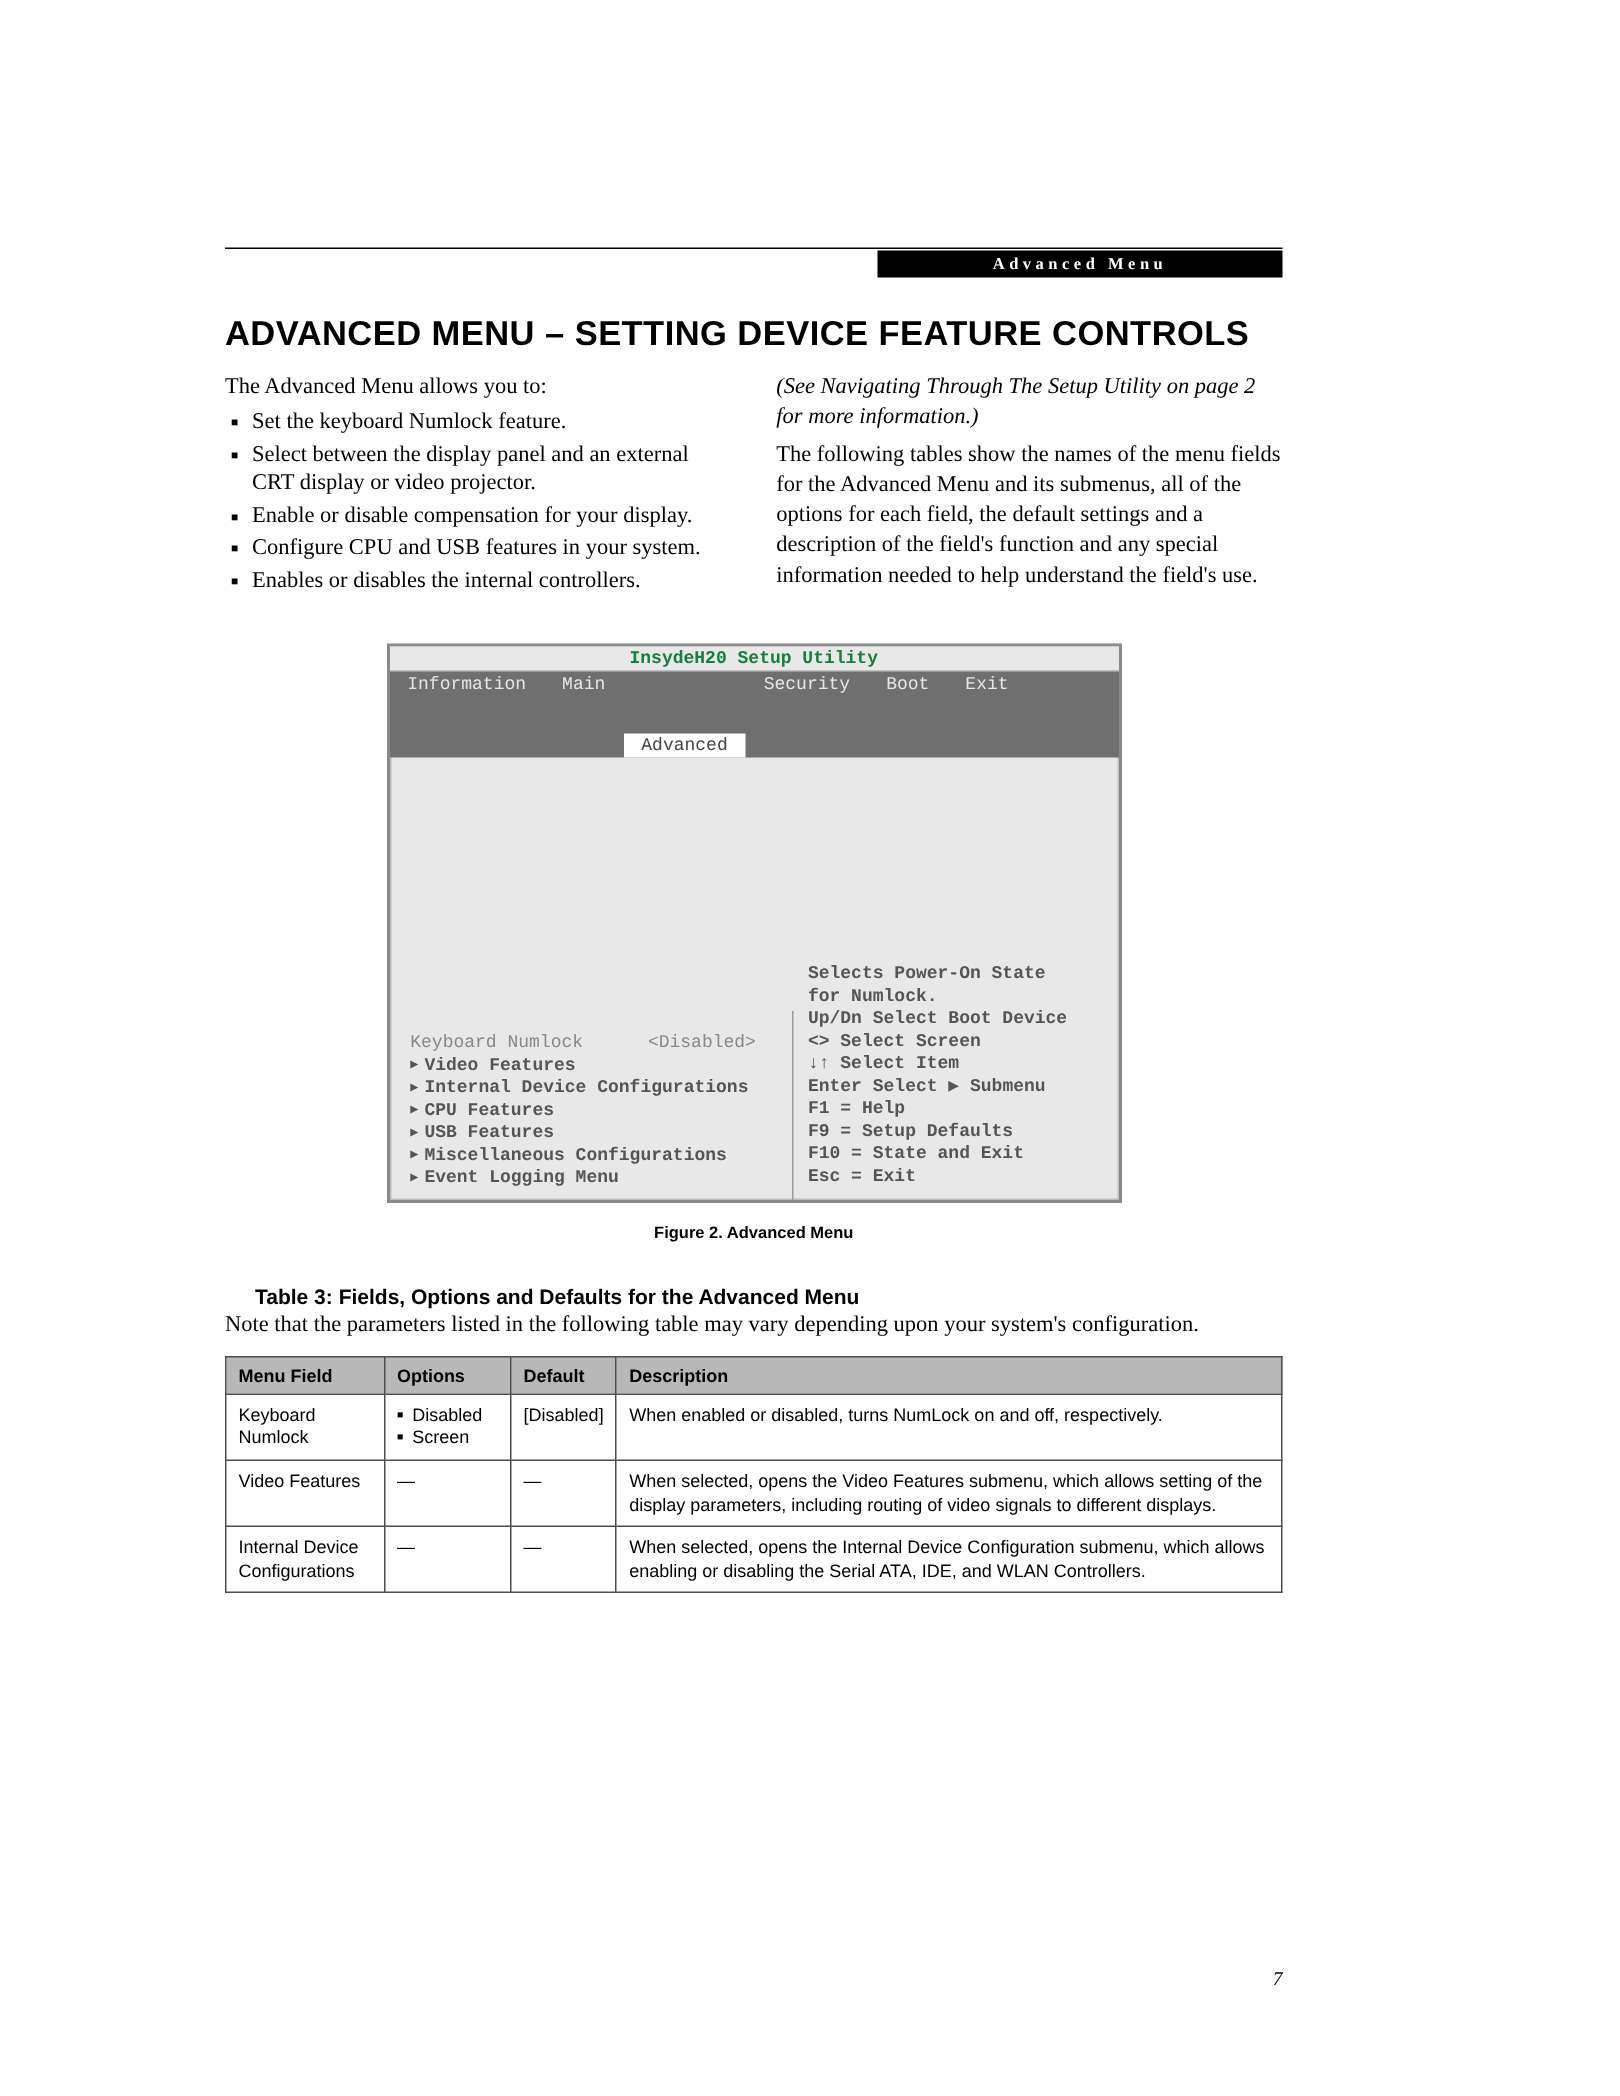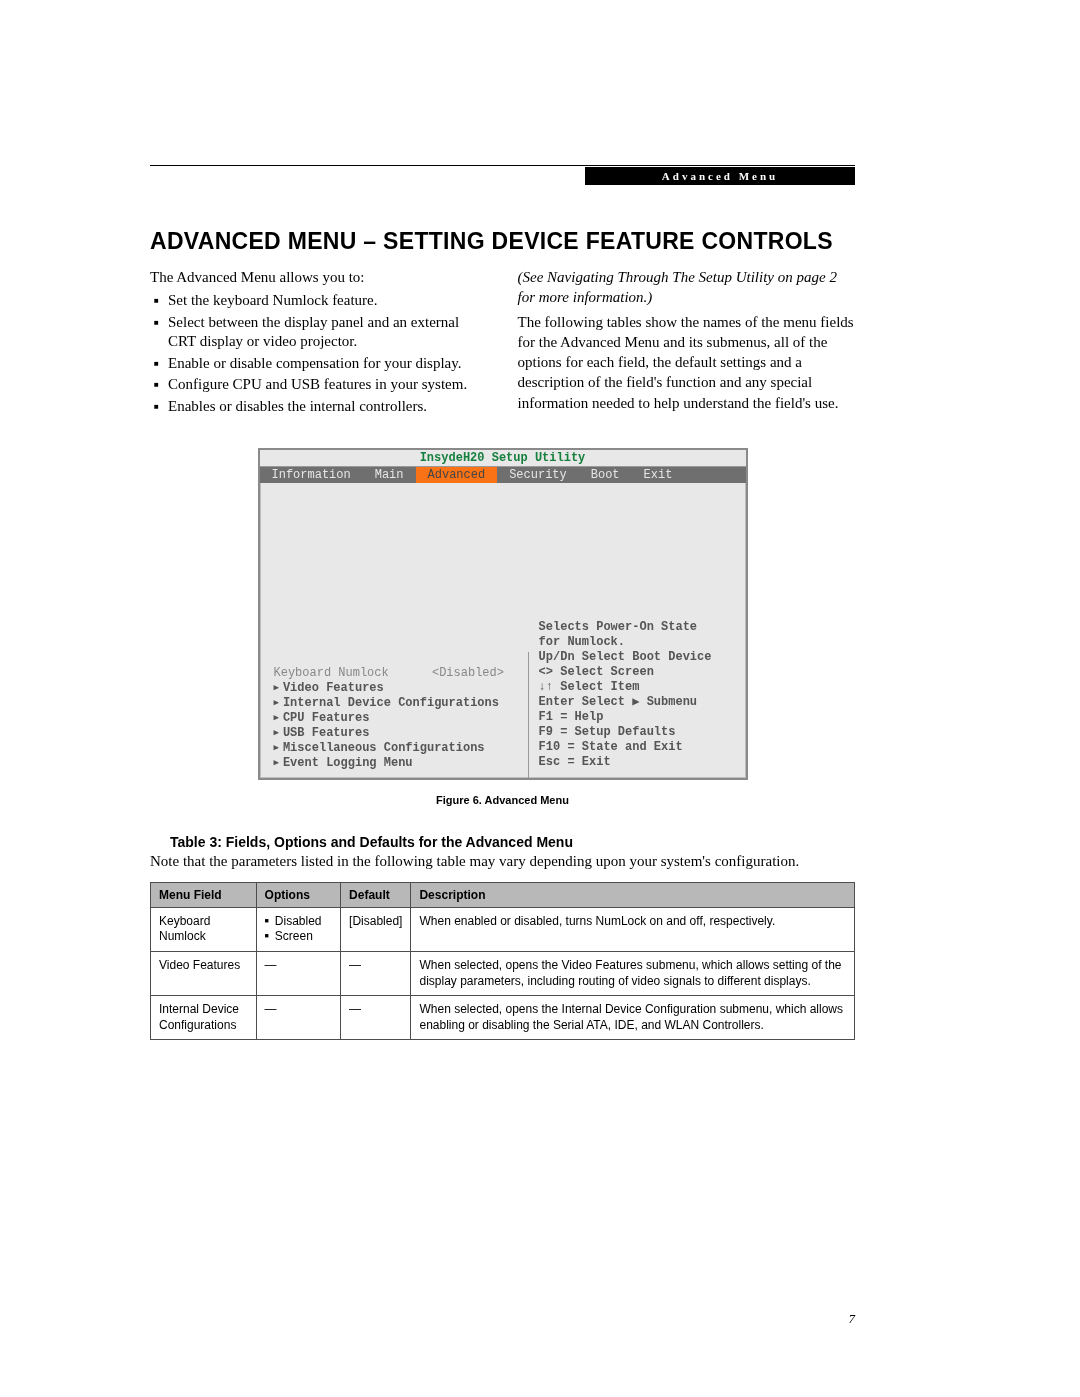--- a/index.html
+++ b/index.html
@@ -32,21 +32,21 @@
     background: #000;
     color: #fff;
     font-family: Georgia, "Times New Roman", serif;
     font-weight: bold;
     font-size: 11px;
     letter-spacing: 3px;
     text-align: center;
     line-height: 18px;
   }
   .h1 {
-    margin-top: 63px;
+    margin-top: 44px;
     font-family: "Trebuchet MS", "Segoe UI", Arial, sans-serif;
     font-weight: bold;
     font-size: 23px;
     letter-spacing: 0.3px;
   }
   .two-col {
     display: flex;
     gap: 30px;
     margin-top: 12px;
   }
@@ -98,22 +98,23 @@
   .bios-tabs {
     display: flex;
     background: #6f6f6f;
     color: #e6e6e6;
     font-weight: normal;
   }
   .bios-tab {
     padding: 1px 12px;
   }
   .bios-tab.active {
-    background: #f97316;
+    background: #ffffff;
     color: #444;
+    margin-top: 41px;
   }
   .bios-body {
     display: flex;
     height: 295px;
     align-items: flex-end;
   }
   .bios-left {
     flex: 1.25;
     padding: 14px 8px 8px 14px;
     border-right: 1px solid #9a9a9a;
@@ -255,21 +256,21 @@
             <div>↓↑    Select Item</div>
             <div>Enter Select ▶ Submenu</div>
             <div>F1  = Help</div>
             <div>F9  = Setup Defaults</div>
             <div>F10 = State and Exit</div>
             <div>Esc = Exit</div>
           </div>
         </div>
       </div>
     </div>
-    <div class="fig-caption">Figure 6.  Advanced Menu</div>
+    <div class="fig-caption">Figure 2.  Advanced Menu</div>
   </div>
 
   <div class="table-title">Table 3: Fields, Options and Defaults for the Advanced Menu</div>
   <div class="table-note">Note that the parameters listed in the following table may vary depending upon your system's configuration.</div>
 
   <table class="fields">
     <thead>
       <tr>
         <th class="col-menu">Menu Field</th>
         <th class="col-opt">Options</th>

